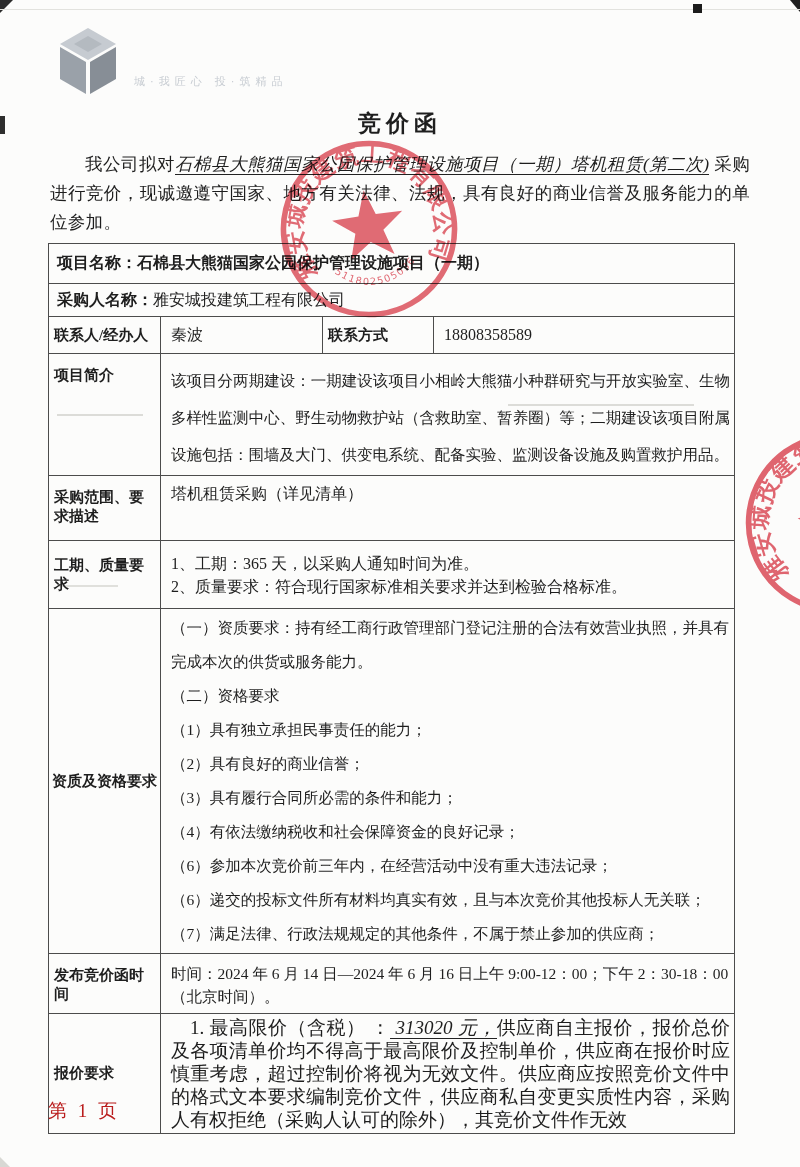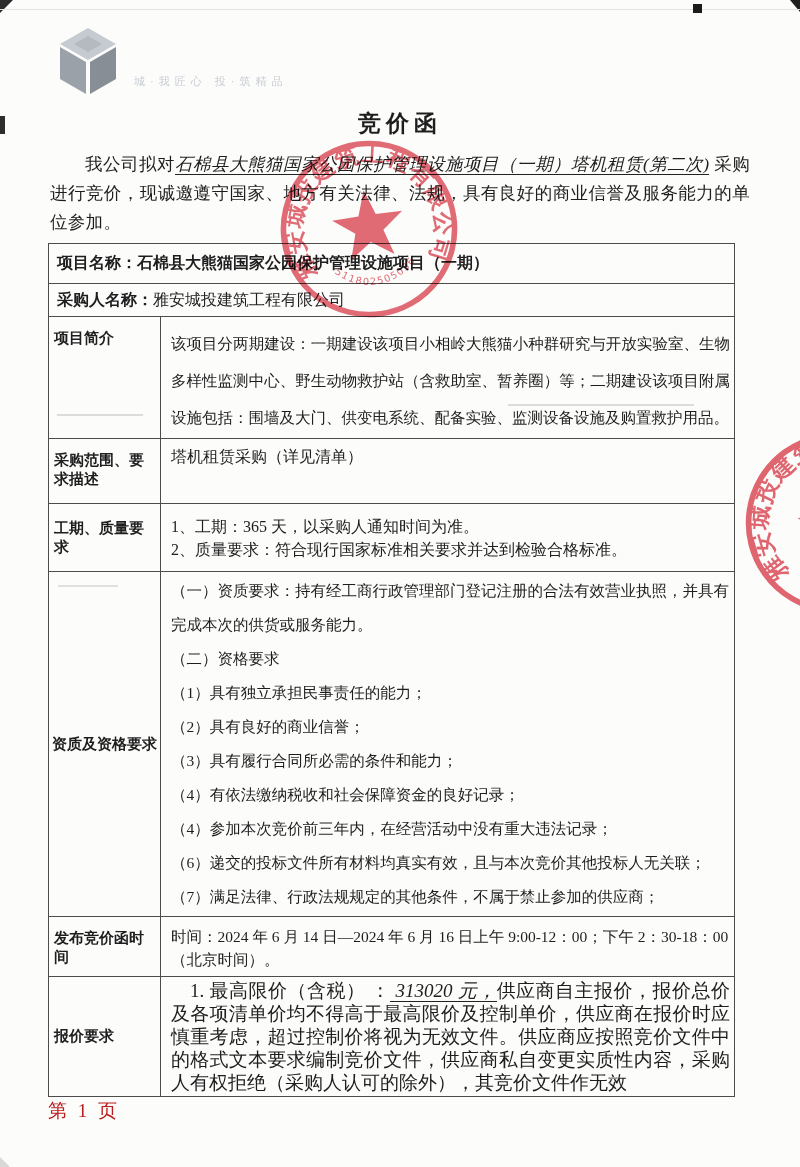--- a/index.html
+++ b/index.html
@@ -110,20 +110,26 @@
         <col style="width:111px">
         <col style="width:301px">
       </colgroup>
     <tbody>
         <tr style="height:40px">
       <td colspan="4"><b>项目名称：</b><b>石棉县大熊猫国家公园保护管理设施项目（一期）</b></td>
     </tr>
     <tr style="height:33px">
       <td colspan="4"><b>采购人名称：</b><span>雅安城投建筑工程有限公司</span></td>
     </tr>
+    <tr style="height:37px">
+      <td class="lbl">联系人/经办人</td>
+      <td class="val">秦波</td>
+      <td class="lbl">联系方式</td>
+      <td class="val">18808358589</td>
+    </tr>
     <tr style="height:103px">
       <td class="lbl lbl-top">项目简介</td>
       <td colspan="3" class="val val-top">
         <div class="brief-text">该项目分两期建设：一期建设该项目小相岭大熊猫小种群研究与开放实验室、生物多样性监测中心、野生动物救护站（含救助室、暂养圈）等；二期建设该项目附属设施包括：围墙及大门、供变电系统、配备实验、监测设备设施及购置救护用品。</div>
       </td>
     </tr>
     <tr style="height:65px">
       <td class="lbl lbl-top">采购范围、要求描述</td>
       <td colspan="3" class="val val-top">塔机租赁采购（详见清单）</td>
     </tr>
@@ -137,21 +143,21 @@
     <tr style="height:345px">
       <td class="lbl lbl-center">资质及资格要求</td>
       <td colspan="3" class="val">
         <div class="qual-line">（一）资质要求：持有经工商行政管理部门登记注册的合法有效营业执照，并具有</div>
         <div class="qual-line">完成本次的供货或服务能力。</div>
         <div class="qual-line">（二）资格要求</div>
         <div class="qual-line">（1）具有独立承担民事责任的能力；</div>
         <div class="qual-line">（2）具有良好的商业信誉；</div>
         <div class="qual-line">（3）具有履行合同所必需的条件和能力；</div>
         <div class="qual-line">（4）有依法缴纳税收和社会保障资金的良好记录；</div>
-        <div class="qual-line">（4）参加本次竞价前三年内，在经营活动中没有重大违法记录；</div>
+        <div class="qual-line">（6）参加本次竞价前三年内，在经营活动中没有重大违法记录；</div>
         <div class="qual-line">（6）递交的投标文件所有材料均真实有效，且与本次竞价其他投标人无关联；</div>
         <div class="qual-line">（7）满足法律、行政法规规定的其他条件，不属于禁止参加的供应商；</div>
       </td>
     </tr>
     <tr style="height:60px">
       <td class="lbl lbl-top">发布竞价函时间</td>
       <td colspan="3" class="val val-top">
         <div class="time-text">时间：2024 年 6 月 14 日—2024 年 6 月 16 日上午 9:00-12：00；下午 2：30-18：00（北京时间）。</div>
       </td>
     </tr>

